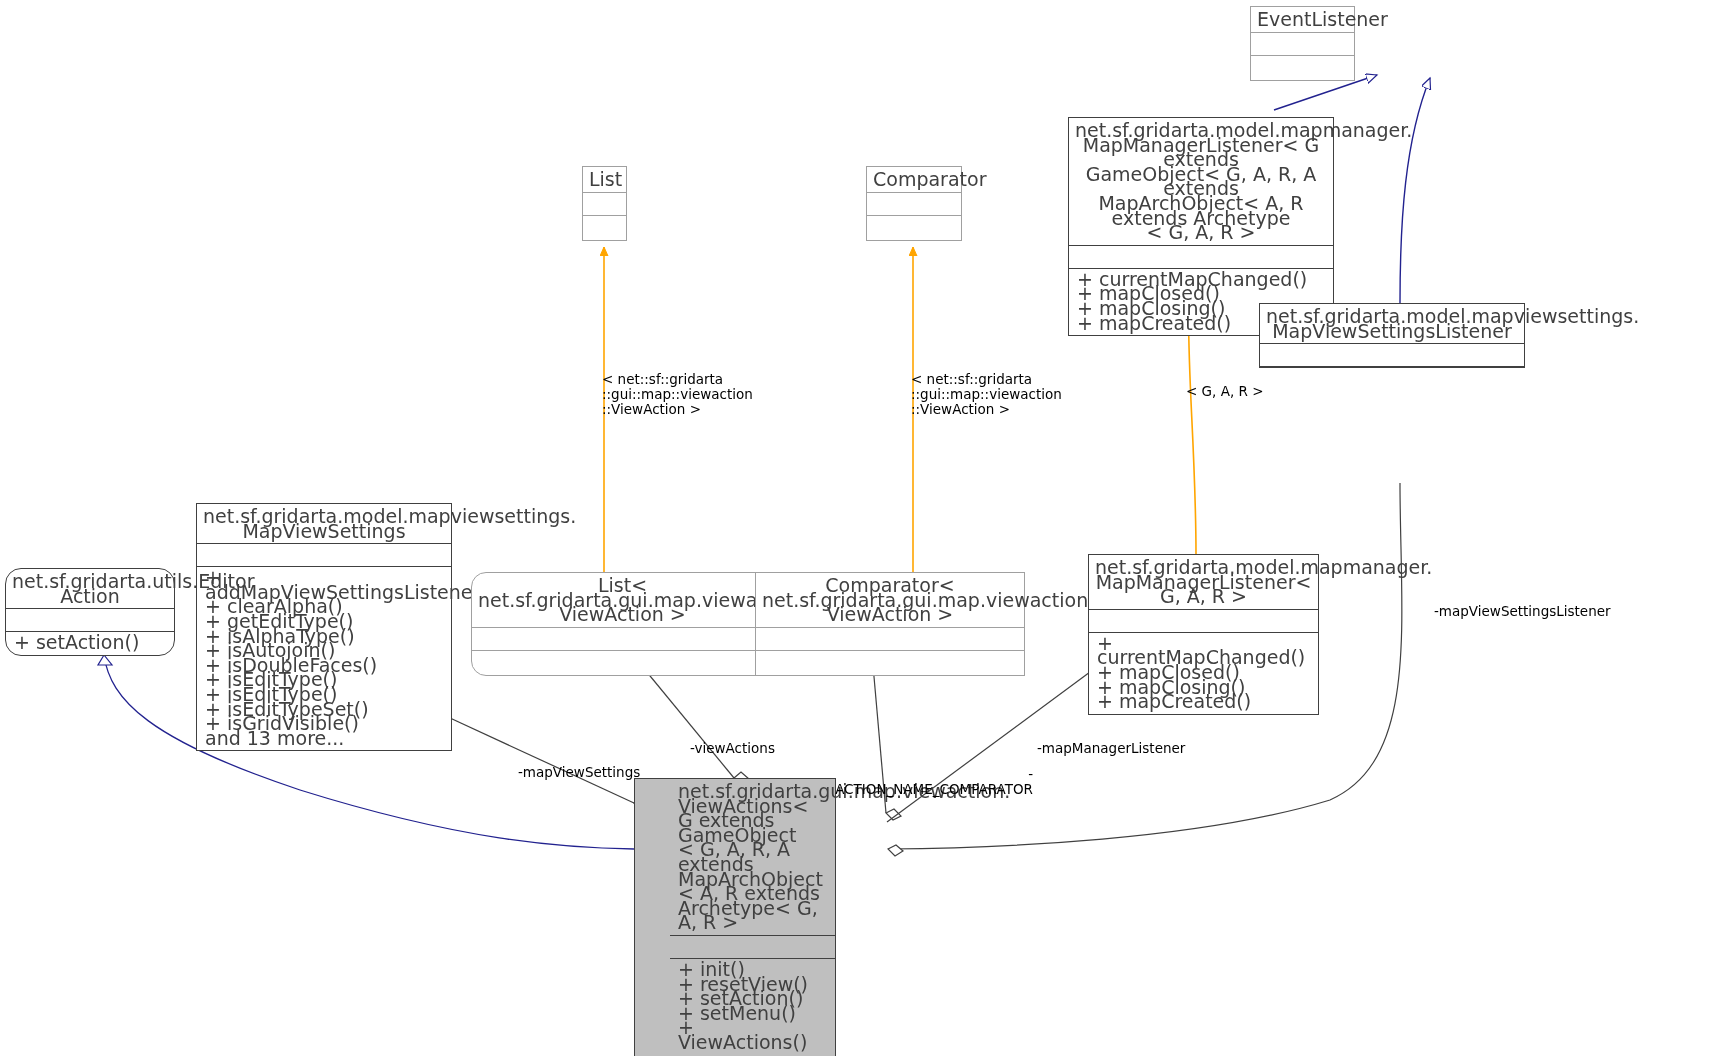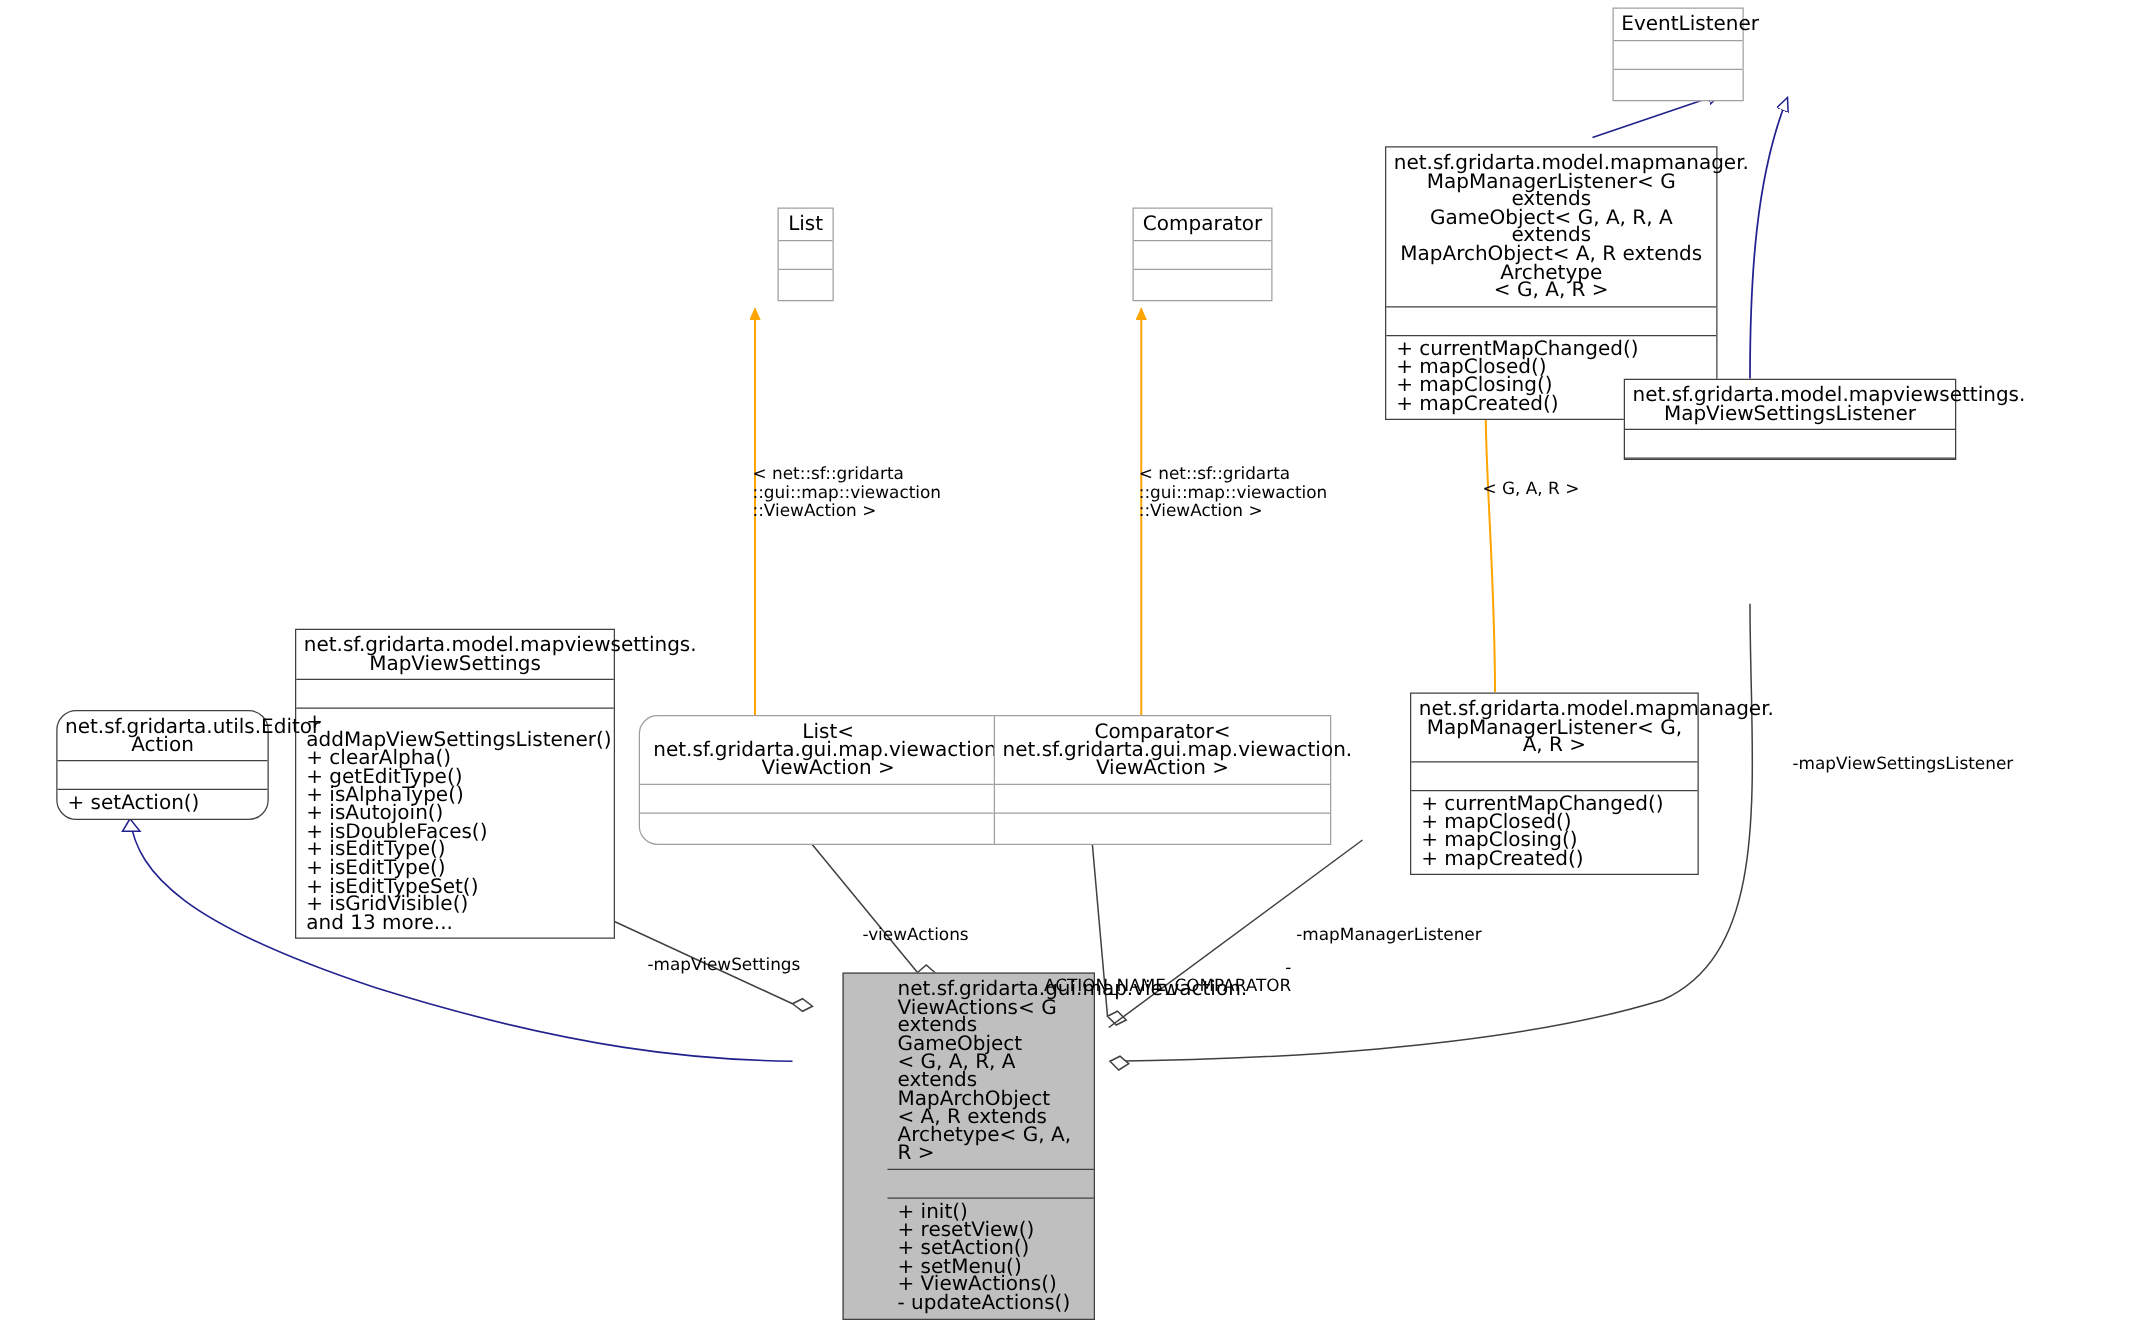--- a/index.html
+++ b/index.html
@@ -21,24 +21,23 @@
     top: 0;
     width: 1723px;
     height: 1056px;
     pointer-events: none;
   }
   .node {
     position: absolute;
     box-sizing: border-box;
     background: #ffffff;
     border: 1px solid #404040;
-    font-size: 16px;
-    color: #000000;
+    font-size: 19px;
+    color: #404040;
     line-height: 14.6px;
-    margin-left: 40px;
   }
   .node.grey-box {
     border: 1px solid #a0a0a0;
   }
   .node.highlight {
     background: #bfbfbf;
     border: 1px solid #404040;
   }
   .node .title {
     padding: 5px 6px 5px 6px;
@@ -125,21 +124,21 @@
   </div>
 
   <div class="node grey-box" style="left:582px; top:166px; width:45px;">
     <div class="title">List</div>
     <div class="sep"></div>
     <div class="attrs empty"></div>
     <div class="sep"></div>
     <div class="ops empty"></div>
   </div>
 
-  <div class="node grey-box" style="left:866px; top:166px; width:112px;">
+  <div class="node grey-box" style="left:866px; top:166px; width:96px;">
     <div class="title">Comparator</div>
     <div class="sep"></div>
     <div class="attrs empty"></div>
     <div class="sep"></div>
     <div class="ops empty"></div>
   </div>
 
   <div class="node" style="left:1068px; top:117px; width:266px;">
     <div class="title">net.sf.gridarta.model.mapmanager.
 MapManagerListener&lt; G extends

